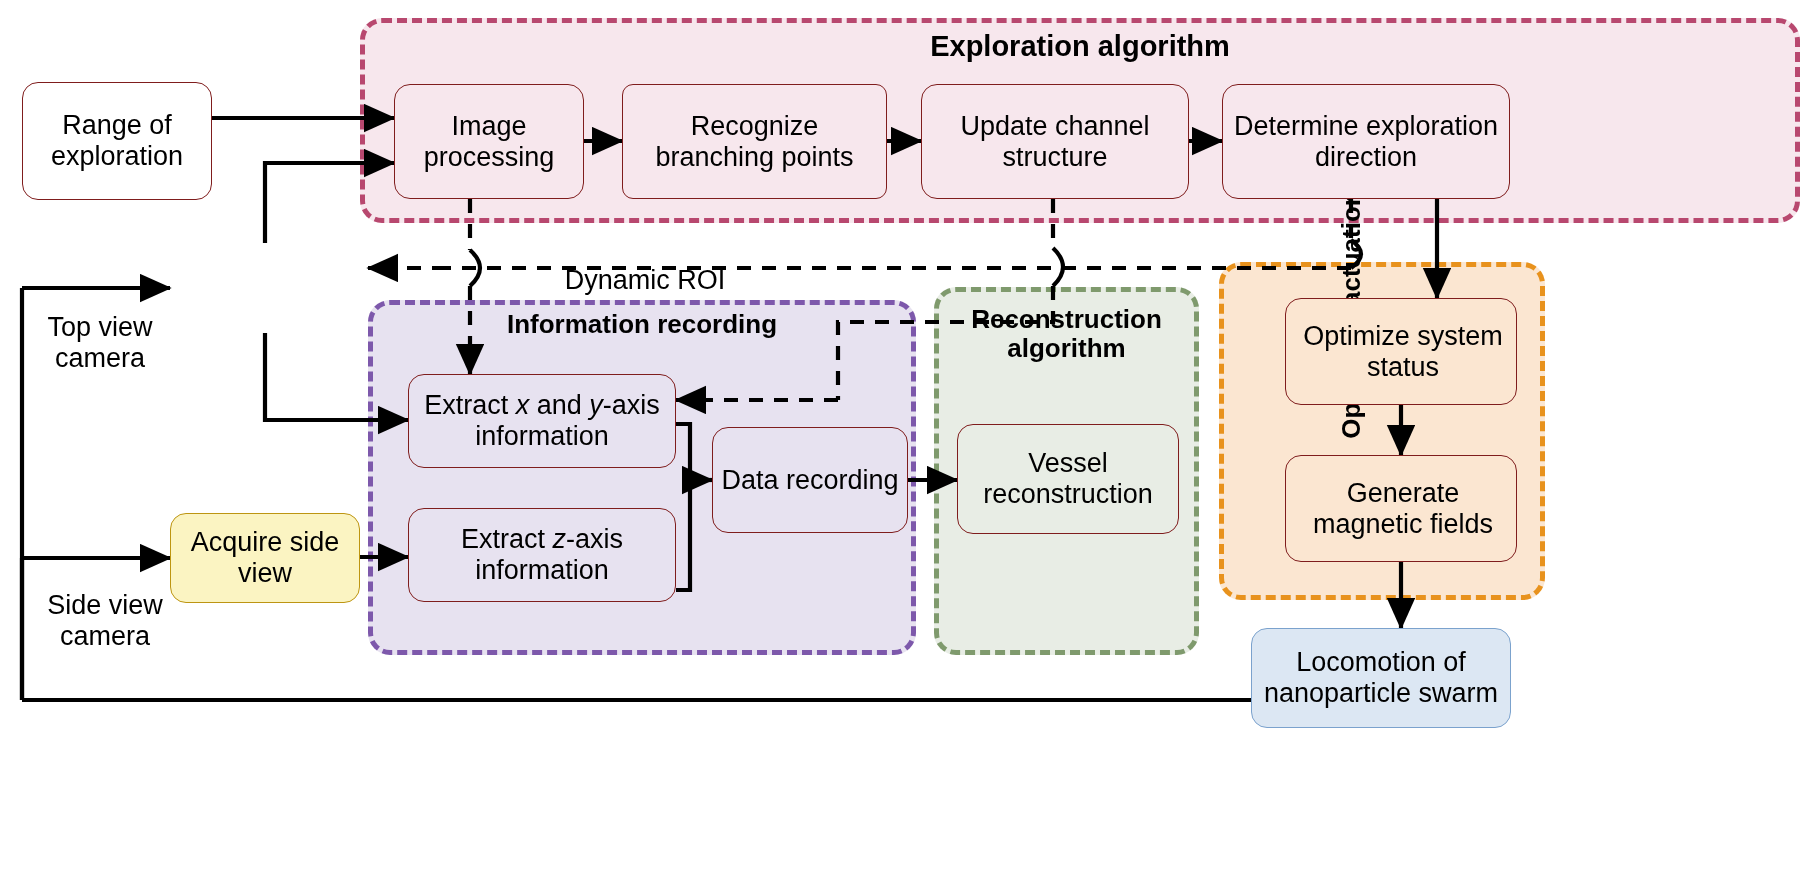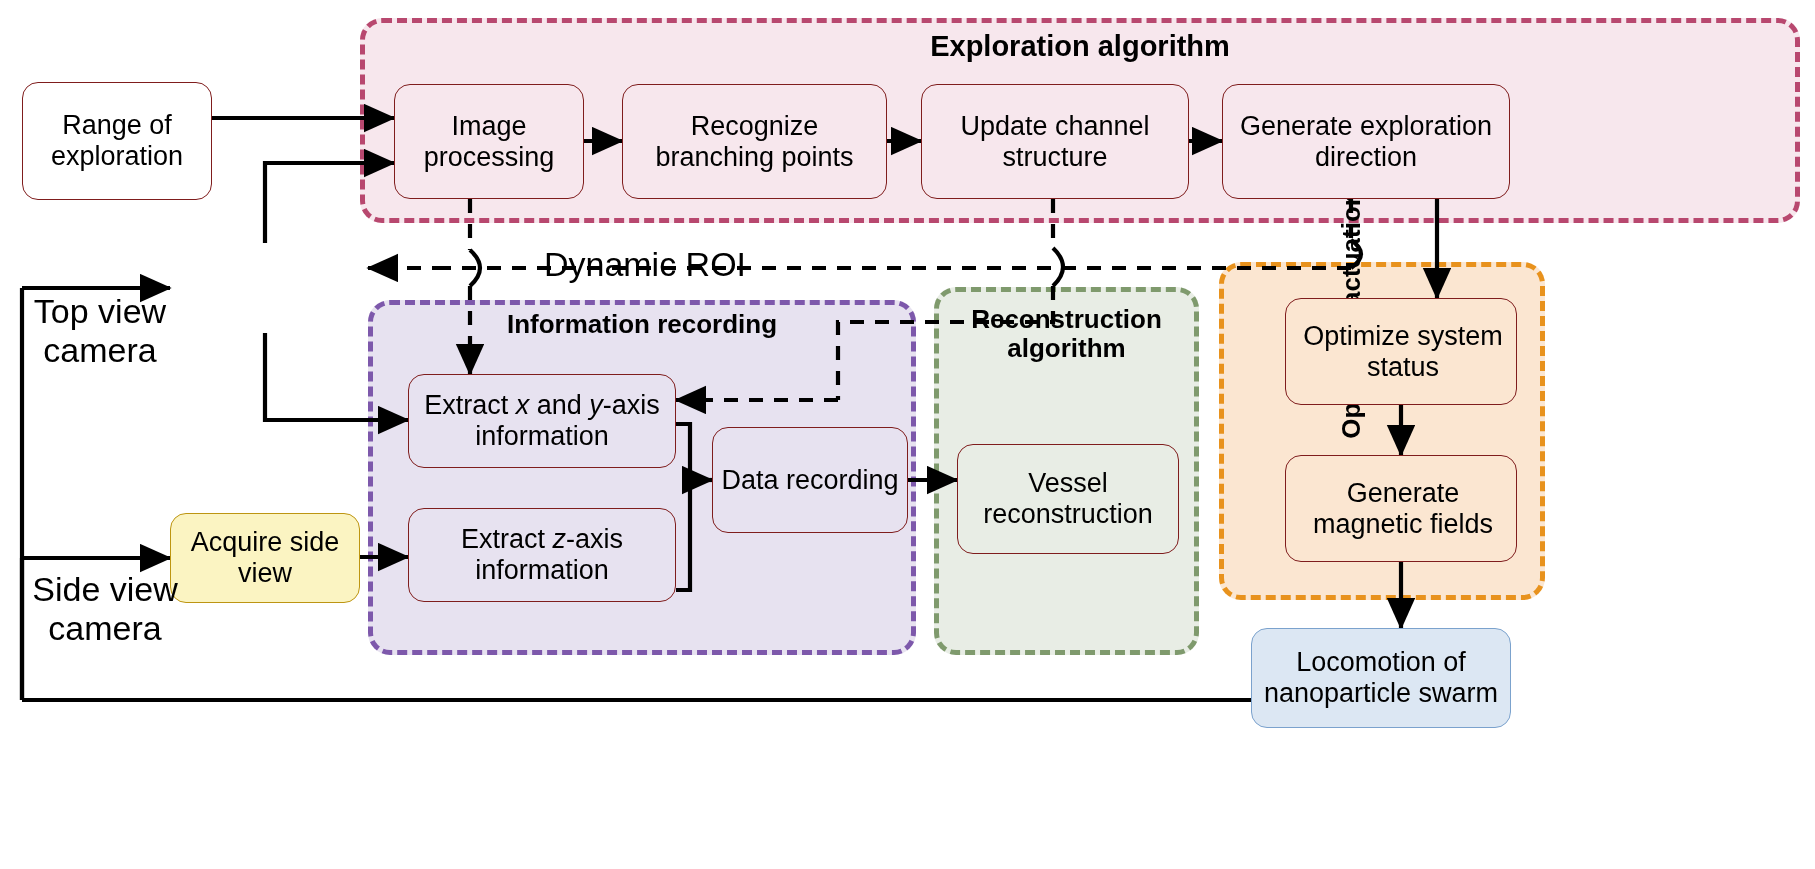--- a/index.html
+++ b/index.html
@@ -33,38 +33,38 @@
   .n-pink{background:#f7e7ed;}
   .n-purple{background:#e7e2f0;}
   .n-green{background:#e8ede5;}
   .n-orange{background:#fbe6d1;padding-left:12px;}
   .n-yellow{background:#fbf4c2;border-color:#bd9512;}
   .n-blue{background:#dce7f3;border-color:#7ba2cd;}
 
   
   #node-range{left:22px;top:82px;width:190px;height:118px;}
   #node-image-processing{left:394px;top:84px;width:190px;height:115px;}
-  #node-recognize{left:622px;top:84px;width:265px;height:115px;}
+  #node-recognize{left:622px;top:84px;width:265px;height:115px;border-radius:11px;}
   #node-update-channel{left:921px;top:84px;width:268px;height:115px;}
   #node-determine{left:1222px;top:84px;width:288px;height:115px;}
 
   #node-acquire-top{left:170px;top:243px;width:190px;height:90px;}
   #node-acquire-side{left:170px;top:513px;width:190px;height:90px;}
 
   #node-extract-xy{left:408px;top:374px;width:268px;height:94px;}
   #node-extract-z{left:408px;top:508px;width:268px;height:94px;}
   #node-data-recording{left:712px;top:427px;width:196px;height:106px;}
-  #node-vessel{left:957px;top:444px;width:222px;height:110px;}
+  #node-vessel{left:957px;top:424px;width:222px;height:110px;}
 
   #node-optimize{left:1285px;top:298px;width:232px;height:107px;}
   #node-generate{left:1285px;top:455px;width:232px;height:107px;}
   #node-locomotion{left:1251px;top:628px;width:260px;height:100px;}
 
   
-  .flabel{position:absolute;font-size:34px;color:#000;text-align:center;line-height:1.15;}
+  .flabel{position:absolute;font-size:27px;color:#000;text-align:center;line-height:1.15;margin-top:20px;}
   #label-top-camera{left:20px;top:292px;width:160px;}
   #label-side-camera{left:20px;top:570px;width:170px;}
   #label-dynamic-roi{left:520px;top:245px;width:250px;}
 </style>
 </head>
 <body>
 
 <div id="stage">
 
   <div class="panel" id="panel-exploration"></div>
@@ -145,21 +145,21 @@
   <div class="panel-title" id="title-actuation">Optimized actuation</div>
 
   <div class="node n-white" id="node-range">Range of exploration</div>
 
   <div class="node n-pink" id="node-image-processing">Image processing</div>
 
   <div class="node n-pink" id="node-recognize">Recognize branching points</div>
 
   <div class="node n-pink" id="node-update-channel">Update channel structure</div>
 
-  <div class="node n-pink" id="node-determine">Generate exploration direction</div>
+  <div class="node n-pink" id="node-determine">Determine exploration direction</div>
 
 
   <div class="node n-yellow" id="node-acquire-side">Acquire side view</div>
 
   <div class="node n-purple" id="node-extract-xy">
     <span><span>Extract </span><i>x</i><span> and </span><i>y</i><span>-axis information</span></span>
   </div>
 
   <div class="node n-purple" id="node-extract-z">
     <span><span>Extract </span><i>z</i><span>-axis information</span></span>

